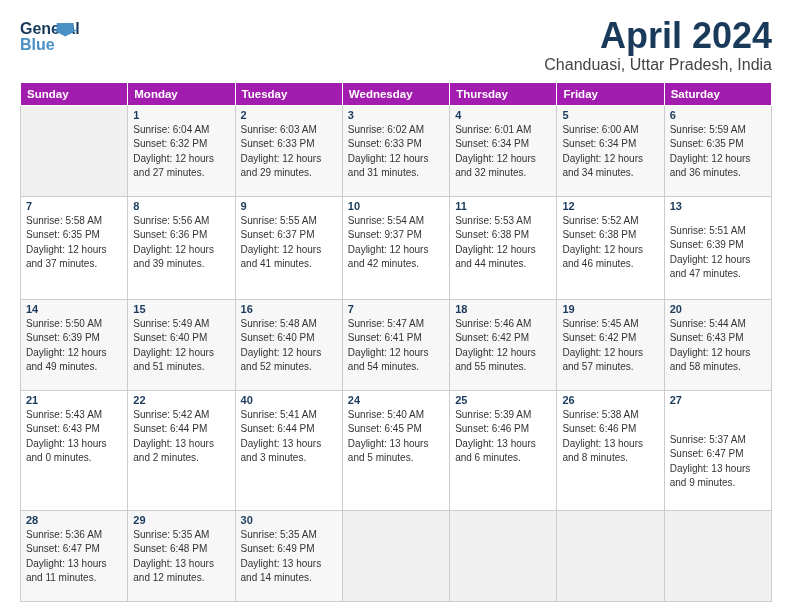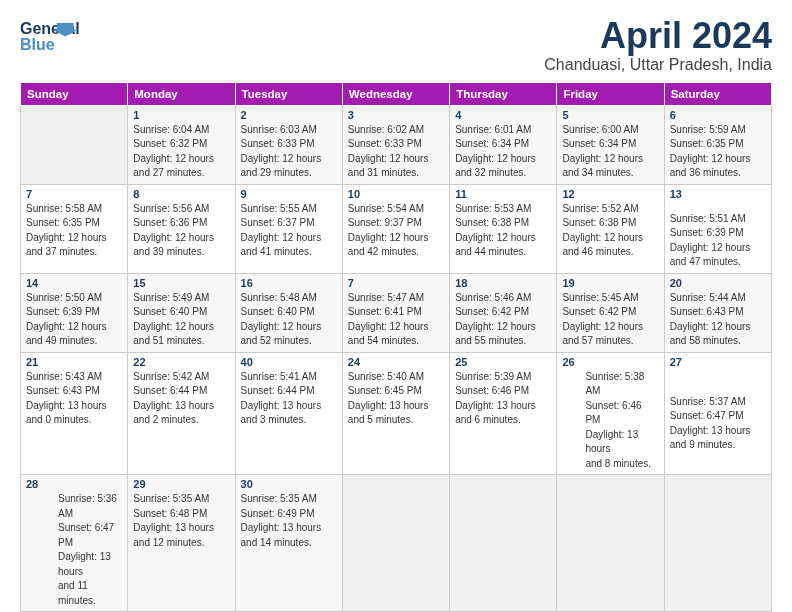--- a/index.html
+++ b/index.html
@@ -294,37 +294,37 @@
           </td>
           <td>
             <span class="day-num">25</span>
             <div class="day-info" style="white-space: pre-line;">Sunrise: 5:39 AM
 Sunset: 6:46 PM
 Daylight: 13 hours
 and 6 minutes.</div>
           </td>
           <td>
             <span class="day-num">26</span>
-            <div class="day-info" style="white-space: pre-line; margin-left: 23px;">Sunrise: 5:38 AM
+            <div class="day-info" style="white-space: pre-line;">Sunrise: 5:38 AM
 Sunset: 6:46 PM
 Daylight: 13 hours
 and 8 minutes.</div>
           </td>
           <td>
             <span class="day-num">27</span>
             <div class="day-info" style="white-space: pre-line; margin-top: 27px;">Sunrise: 5:37 AM
 Sunset: 6:47 PM
 Daylight: 13 hours
 and 9 minutes.</div>
           </td>
         </tr>
         <tr>
           <td>
             <span class="day-num">28</span>
-            <div class="day-info" style="white-space: pre-line; margin-left: 32px;">Sunrise: 5:36 AM
+            <div class="day-info" style="white-space: pre-line;">Sunrise: 5:36 AM
 Sunset: 6:47 PM
 Daylight: 13 hours
 and 11 minutes.</div>
           </td>
           <td>
             <span class="day-num">29</span>
             <div class="day-info" style="white-space: pre-line;">Sunrise: 5:35 AM
 Sunset: 6:48 PM
 Daylight: 13 hours
 and 12 minutes.</div>

